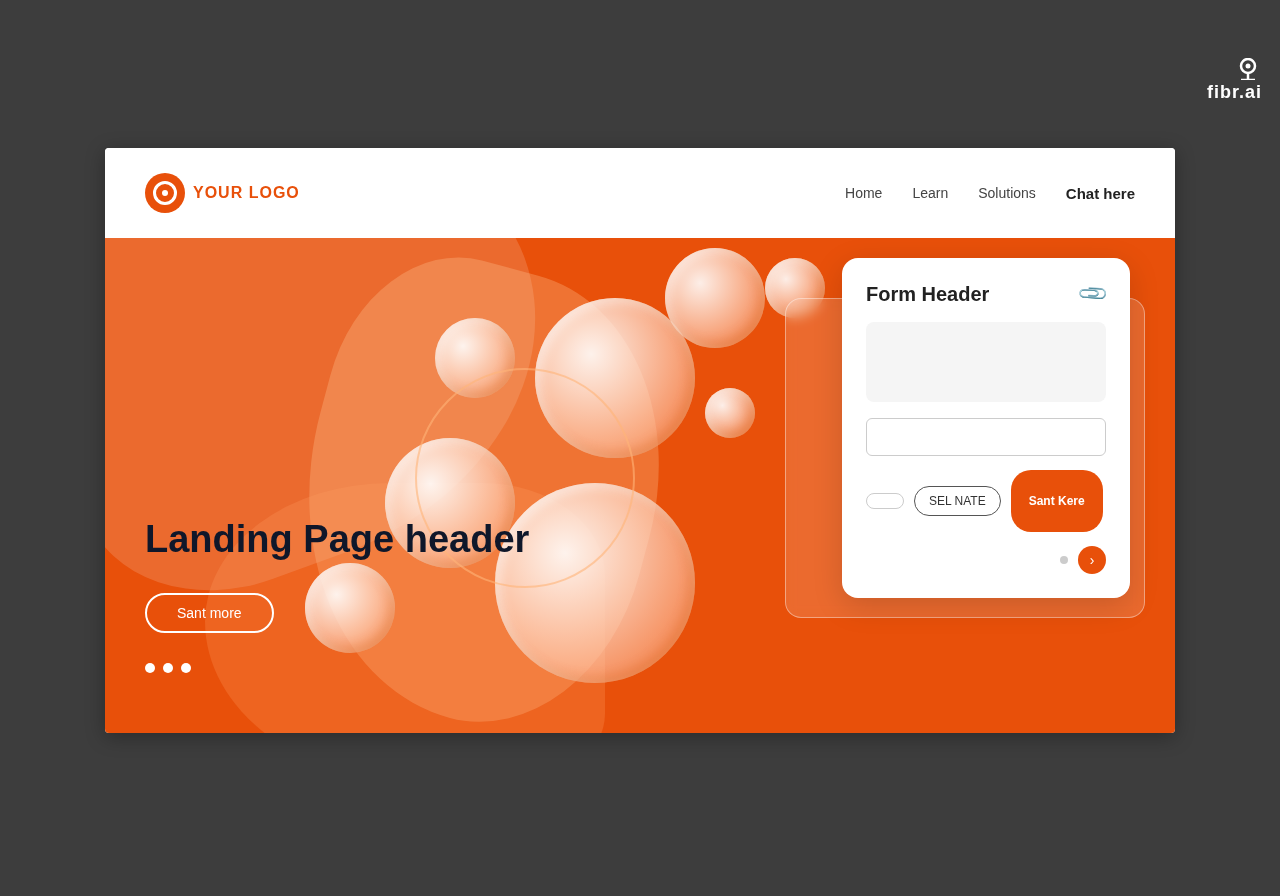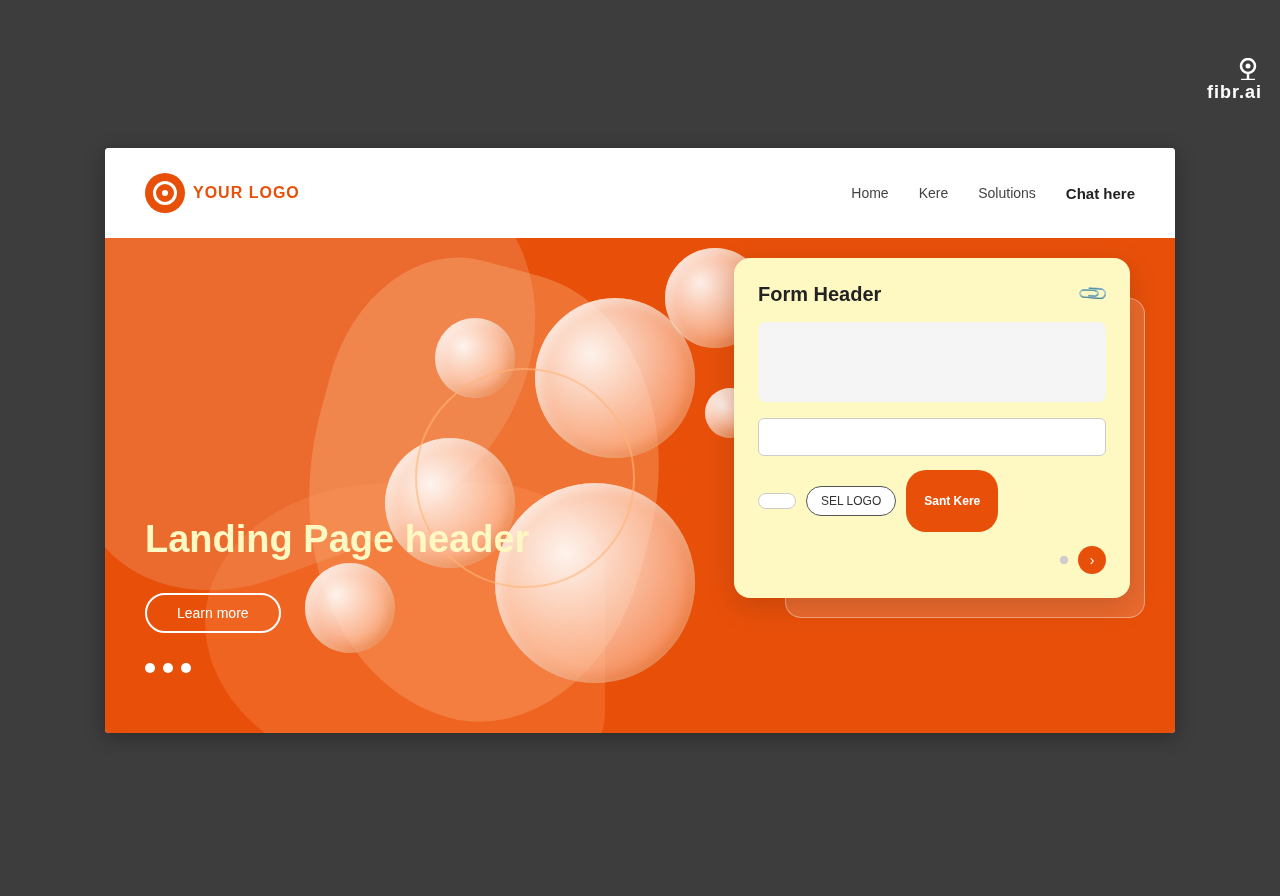--- a/index.html
+++ b/index.html
@@ -159,21 +159,21 @@
     
     .hero-content {
       position: absolute;
       left: 40px;
       bottom: 100px;
       z-index: 10;
     }
     .hero-title {
       font-size: 38px;
       font-weight: bold;
-      color: #fef9c3;
+      color: #0f172a;
       line-height: 1.2;
       margin-bottom: 30px;
     }
     .learn-more-btn {
       border: 2px solid white;
       background: transparent;
       color: white;
       padding: 10px 30px;
       border-radius: 25px;
       font-size: 14px;
@@ -204,22 +204,22 @@
       border: 1px solid rgba(255,255,255,0.4);
       border-radius: 16px;
       backdrop-filter: blur(6px);
     }
 
     
     .form-card {
       position: absolute;
       right: 45px;
       top: 20px;
-      width: 396px;
-      background: #fef9c3;
+      width: 288px;
+      background: #ffffff;
       border-radius: 16px;
       padding: 24px;
       box-shadow: 0 8px 30px rgba(0,0,0,0.15);
       z-index: 20;
     }
     .form-header-row {
       display: flex;
       align-items: center;
       justify-content: space-between;
       margin-bottom: 16px;
@@ -349,21 +349,21 @@
 
 <div class="website-container">
 
   <nav class="navbar">
     <div class="logo-area">
       <div class="logo-circle"></div>
       <span class="logo-text">YOUR LOGO</span>
     </div>
     <div class="nav-links">
       <a class="nav-link">Home</a>
-      <a class="nav-link">Kere</a>
+      <a class="nav-link">Learn</a>
       <a class="nav-link">Solutions</a>
       <span class="nav-chat">Chat here</span>
     </div>
   </nav>
 
   <div class="hero-section">
 
     <div class="bg-shape-1"></div>
     <div class="bg-shape-2"></div>
     <div class="bg-shape-3"></div>
@@ -373,42 +373,42 @@
     <div class="bubble bubble-3"></div>
     <div class="bubble bubble-4"></div>
     <div class="bubble bubble-5"></div>
     <div class="bubble bubble-6"></div>
     <div class="bubble bubble-7"></div>
     <div class="bubble bubble-8"></div>
     <div class="bubble-ring bubble-ring-1"></div>
 
     <div class="hero-content">
       <h1 class="hero-title">Landing Page header</h1>
-      <button class="learn-more-btn">Learn more</button>
+      <button class="learn-more-btn">Sant more</button>
     </div>
 
     <div class="hero-dots">
       <div class="hero-dot"></div>
       <div class="hero-dot"></div>
       <div class="hero-dot"></div>
     </div>
 
     <div class="glass-box"></div>
 
     <div class="form-card">
       <div class="form-header-row">
         <span class="form-header-title">Form Header</span>
         <span class="form-icon">📎</span>
       </div>
       <div class="form-image-placeholder"></div>
       <input class="form-input" type="text" placeholder="" style="">
       <div class="form-buttons">
         <button class="btn-outline"></button>
         <button class="btn-tag">
-          <span>SEL LOGO</span>
+          <span>SEL NATE</span>
         </button>
         <button class="btn-primary">Sant Kere</button>
       </div>
       <div class="form-footer">
         <div class="form-dot"></div>
         <div class="form-arrow">›</div>
       </div>
     </div>
 
   </div>

